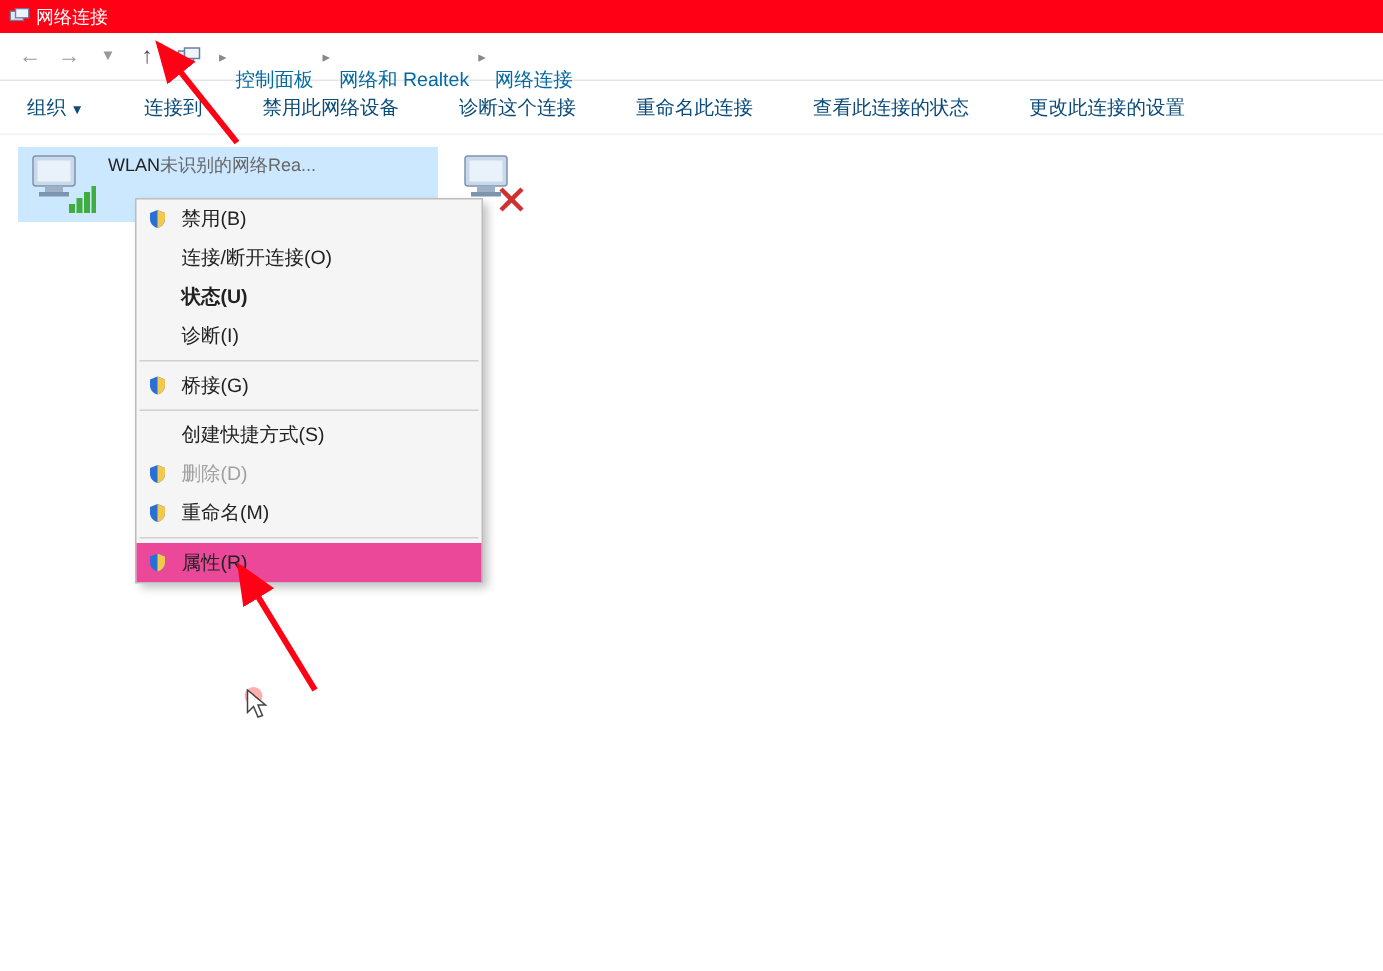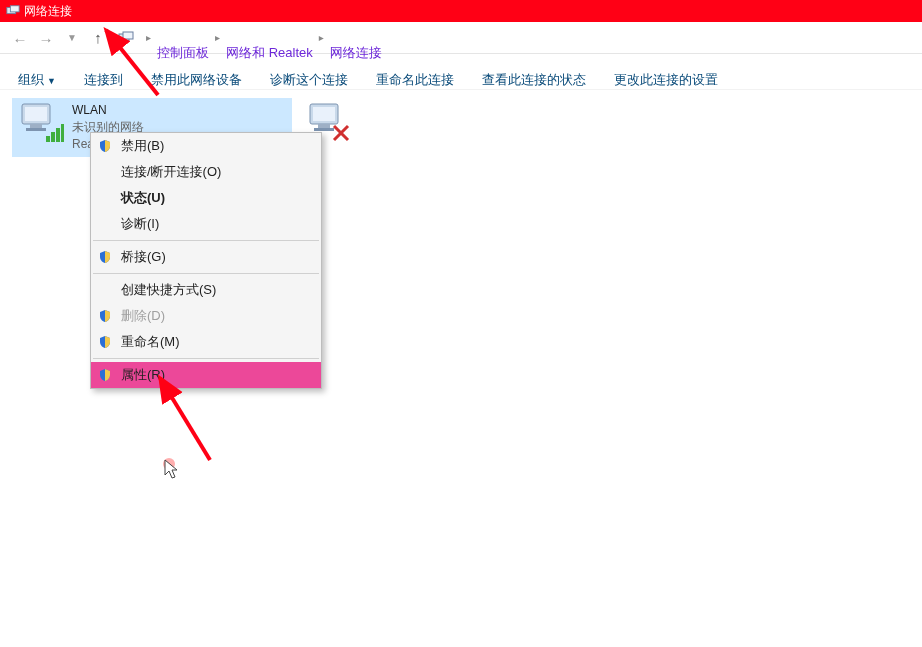--- a/index.html
+++ b/index.html
@@ -10,33 +10,33 @@
   .titlebar-icon { width:14px; height:14px; margin-right:4px; display:inline-block; position:relative; }
   .titlebar-icon svg { width:14px; height:14px; }
 
   
   .navbar { height:32px; display:flex; align-items:center; padding:0 8px; border-bottom:1px solid #e5e5e5; }
   .nav-btn { width:24px; height:24px; display:flex; align-items:center; justify-content:center; color:#999; cursor:default; font-size:15px; margin-right:2px; }
   .nav-btn.up { color:#555; }
   .breadcrumb { display:flex; align-items:center; margin-left:6px; font-size:13px; color:#444; }
   .bc-icon { width:16px; height:16px; margin-right:6px; display:inline-block; position:relative; }
   .bc-sep { margin:0 6px; color:#888; font-size:10px; }
-  .bc-item { color:#6d28d9;margin-top:30px; }
-
-  
-  .cmdbar { height:36px; display:flex; align-items:flex-end; padding:0 18px; font-size:13px; color:#0a4b7a; gap:28px; border-bottom:1px solid #f2f2f2; }
+  .bc-item { color:#0369a1;margin-top:30px; }
+
+  
+  .cmdbar { height:36px; display:flex; align-items:center; padding:0 18px; font-size:13px; color:#0a4b7a; gap:40px; border-bottom:1px solid #f2f2f2; }
   .cmd { color:#0a4b7a; cursor:default; white-space:nowrap; }
   .cmd .dd { font-size:9px; margin-left:3px; }
 
   
   .content { position:relative; padding:8px 12px; height:557px; }
   .conn { position:absolute; display:flex; align-items:flex-start; width:280px; padding:4px; }
   .conn.selected { background:#cce8ff; }
   .conn-icon { width:48px; height:42px; margin-right:8px; flex-shrink:0; }
-  .conn-text { display:flex; flex-direction:column; line-height:17px; font-size:12px; }
+  .conn-text { display:flex; flex-direction:row; line-height:17px; font-size:12px; }
   .conn-name { color:#222; }
   .conn-sub { color:#666; }
 
   
   .ctx { position:absolute; left:100px; top:132px; width:232px; background:#f5f5f5; border:1px solid #bdbdbd; box-shadow:3px 3px 6px rgba(0,0,0,0.25); font-size:13px; color:#222; }
   .ctx-item { display:flex; align-items:center; height:26px; padding-left:30px; position:relative; }
   .ctx-item.hover { background:#ec4899; }
   .ctx-item.bold { font-weight:bold; }
   .ctx-item.disabled { color:#a0a0a0; }
   .ctx-sep { height:1px; background:#d0d0d0; margin:3px 2px; }

